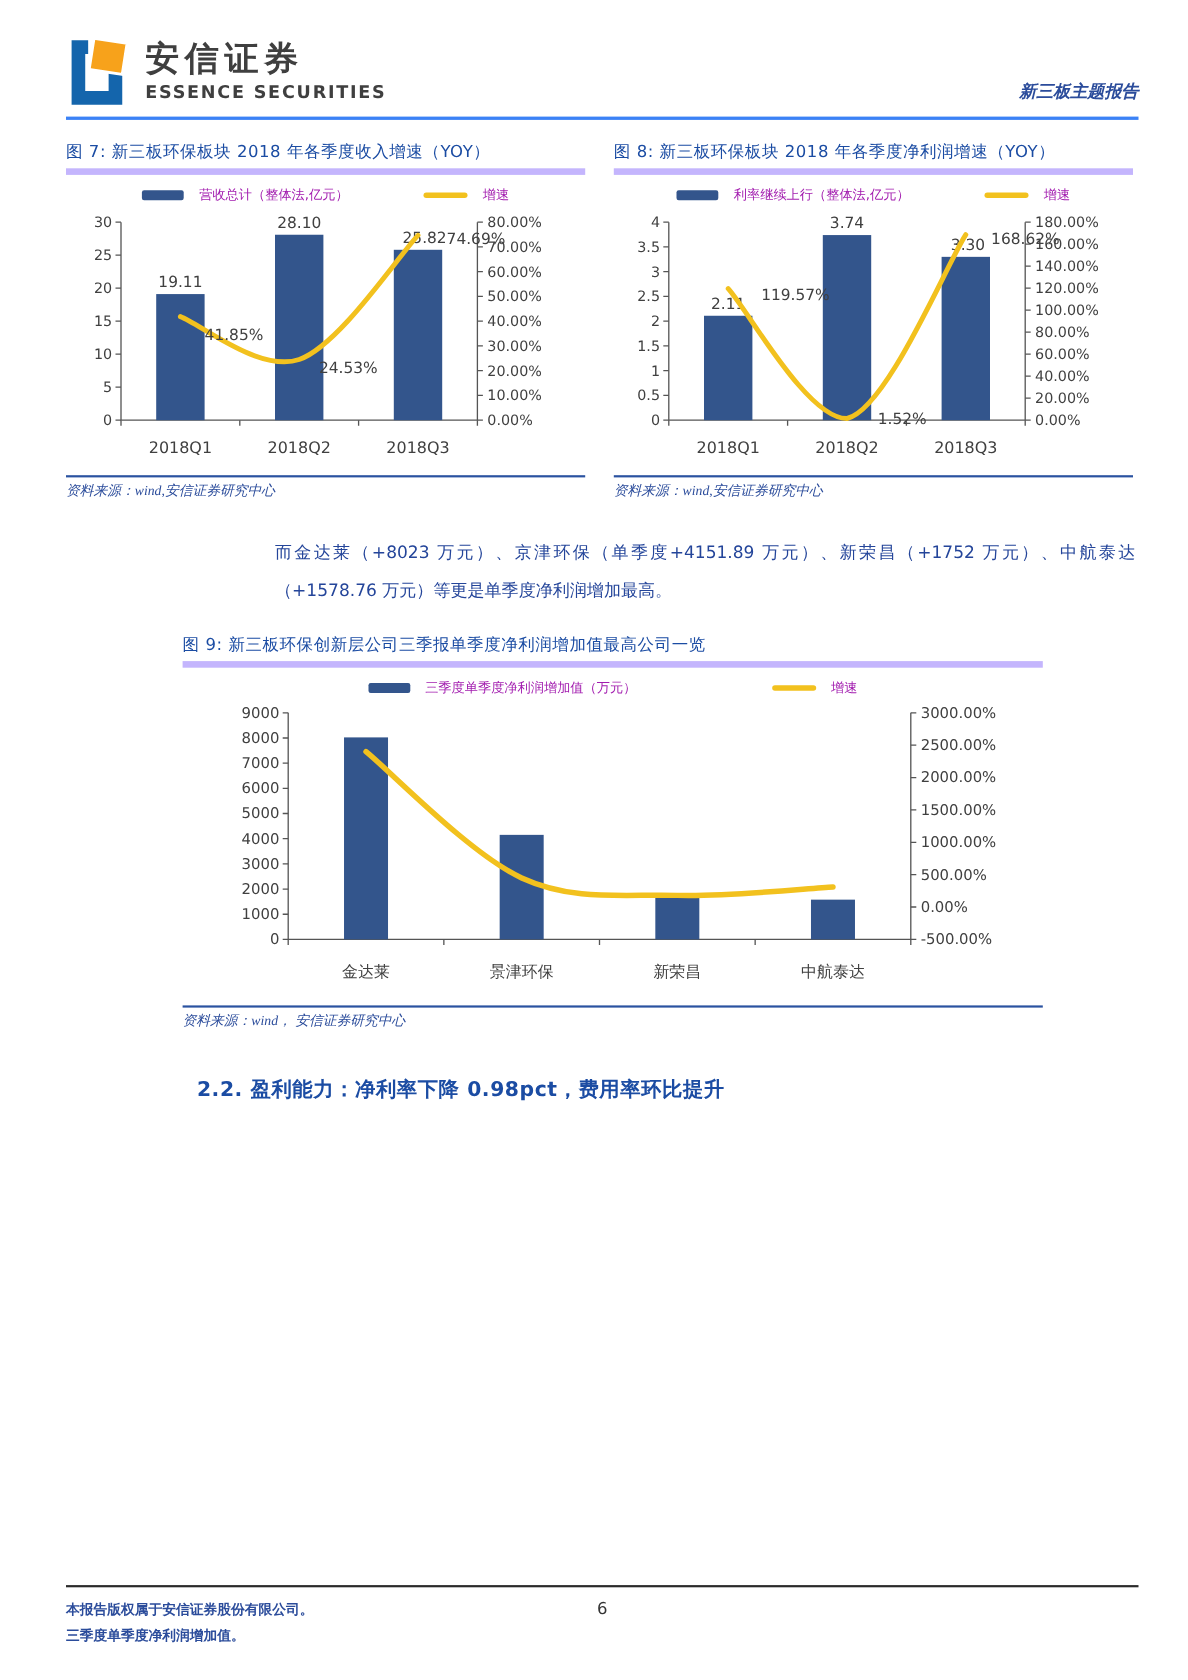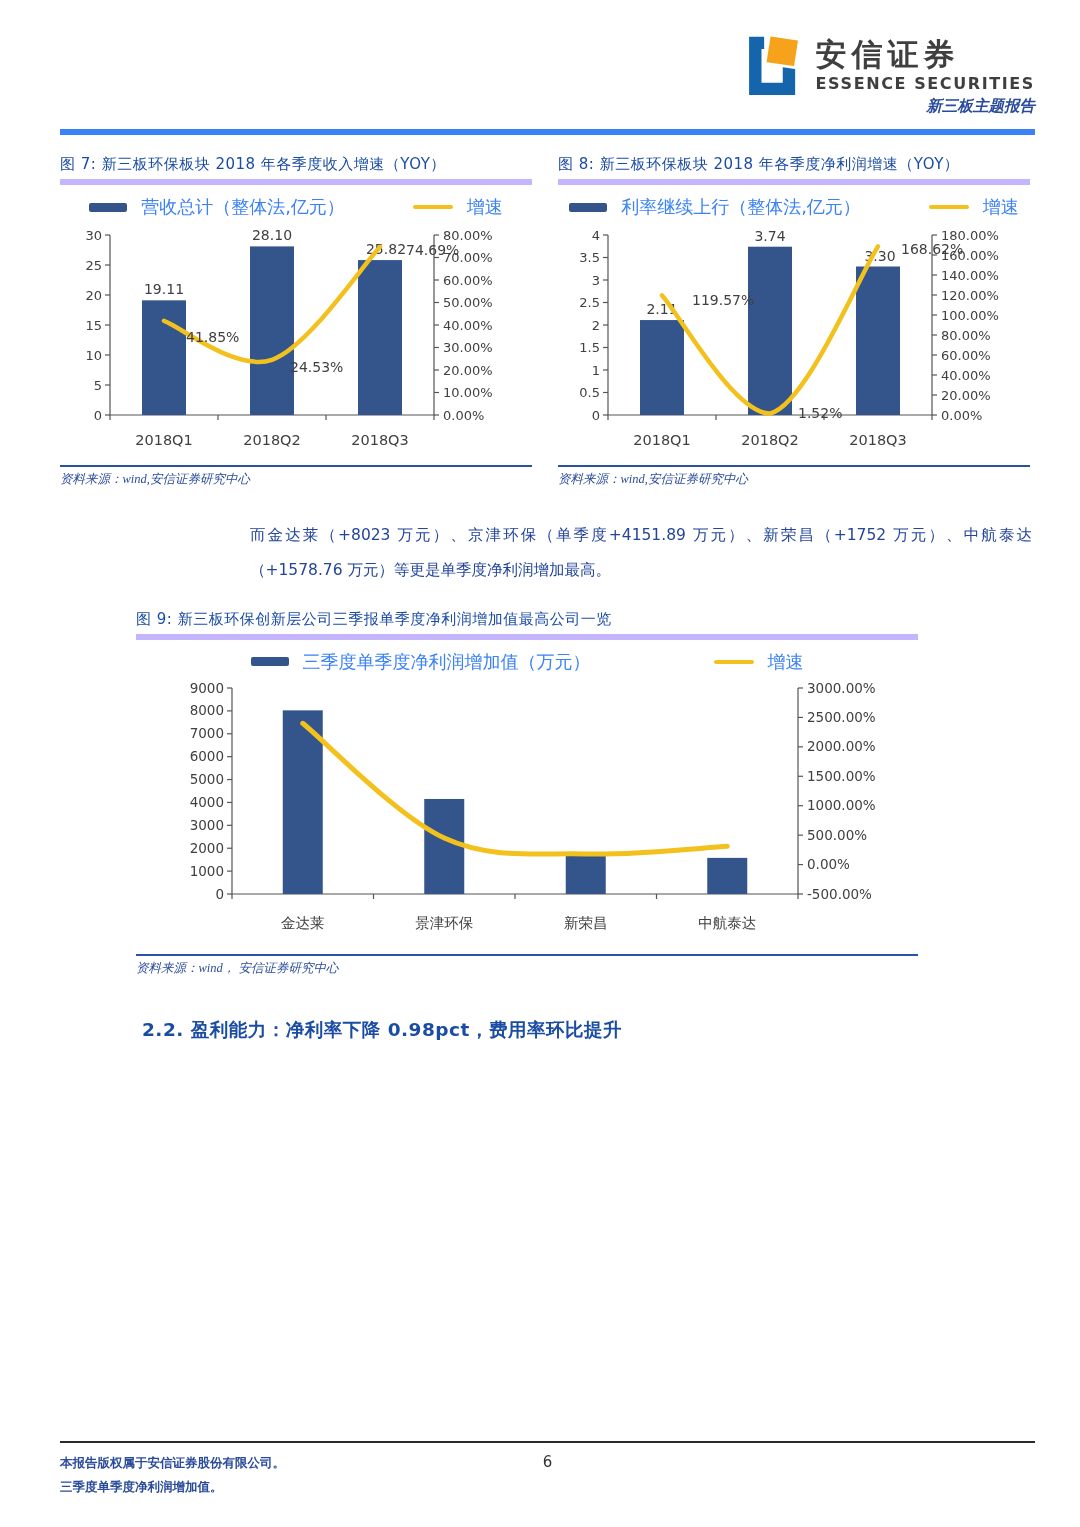--- a/index.html
+++ b/index.html
@@ -2,49 +2,49 @@
 <html style="--c-bar: #33558c; --c-line: #f2c11e; --c-blue: #1b4ca3; --c-text: #24459a;"><head>
 <meta charset="utf-8">
 <style>
   * { margin:0; padding:0; box-sizing:border-box; }
   html,body { background:#ffffff; }
   body { font-family:"DejaVu Sans", sans-serif; }
   .page { position:relative; width:1080px; height:1527px; margin:0 auto; background:#fff;
           padding:34px 45px 0 60px; overflow:hidden; }
 
   
-  .header { display:flex; justify-content:flex-end; align-items:flex-end;
-            border-bottom:6px solid #3b82f6; padding-bottom:10px;flex-direction:column; }
+  .header { display:flex; justify-content:space-between; align-items:flex-end;
+            border-bottom:3px solid #3b82f6; padding-bottom:10px; }
   .brand { display:flex; align-items:center; gap:14px; }
   .brand-text .cn { font-size:31px; font-weight:700; color:#3f3f3f; letter-spacing:5px; line-height:1.1; }
   .brand-text .en { font-size:16px; font-weight:700; color:#3f3f3f; letter-spacing:1.6px; margin-top:2px; }
   .report-type { font-family:"Liberation Serif", serif; font-style:italic; font-weight:700;
                  color:#2b4c9b; font-size:15.5px; padding-bottom:2px; }
 
   
   .fig-row { display:flex; gap:26px; margin-top:20px; }
   .fig { width:472px; }
-  .fig-wide { width:782px; margin-left:76px; margin-top:22px; }
+  .fig-wide { width:782px; margin-left:106px; margin-top:22px; }
   .fig-title { color:var(--c-blue); font-size:15px; font-weight:400;
                border-bottom:6px solid #c4b5fd; padding-bottom:5px; letter-spacing:0.5px; }
   .legend { display:flex; justify-content:center; align-items:center; gap:14px; margin:10px 0 2px 0; }
   .legend .gap { width:40px; }
   .legend-wide .gap { width:95px; }
   .sw-bar { display:inline-block; width:38px; height:9px; background:var(--c-bar); border-radius:2px; }
   .sw-line { display:inline-block; width:40px; height:4.5px; background:var(--c-line); border-radius:3px; }
-  .legend-label { font-size:18px; color:#3b82f6;text-align:right; }
+  .legend-label { font-size:12px; color:#a21caf;text-align:right; }
   .source { border-top:2px solid #2a52a0; margin-top:4px; padding-top:4px;
             font-family:"Liberation Serif", serif; font-style:italic;
             color:#2b4c9b; font-size:12.5px; }
 
   
   .para { margin-left:190px; width:782px; color:var(--c-text); font-size:15.5px;
           line-height:2.25; text-align:justify; }
   .intro { margin-top:30px; }
-  .section-heading { margin-left:82px; margin-top:40px; color:var(--c-blue);
+  .section-heading { margin-left:119px; margin-top:40px; color:var(--c-blue);
                      font-size:18.5px; font-weight:700; letter-spacing:0.5px; }
   .body-para { margin-top:10px; }
 
   
   .footer { position:absolute; left:60px; right:45px; top:1441px;
             border-top:2.5px solid #2a2a2a; padding-top:9px; }
   .footer-left { font-family:"Liberation Serif", serif; 
                  color:#2b4c9b; font-size:12.5px; line-height:1.9; font-weight:700; }
   .page-num { position:absolute; left:50%; top:10px; transform:translateX(-50%);
               color:#333; font-size:15px; }

